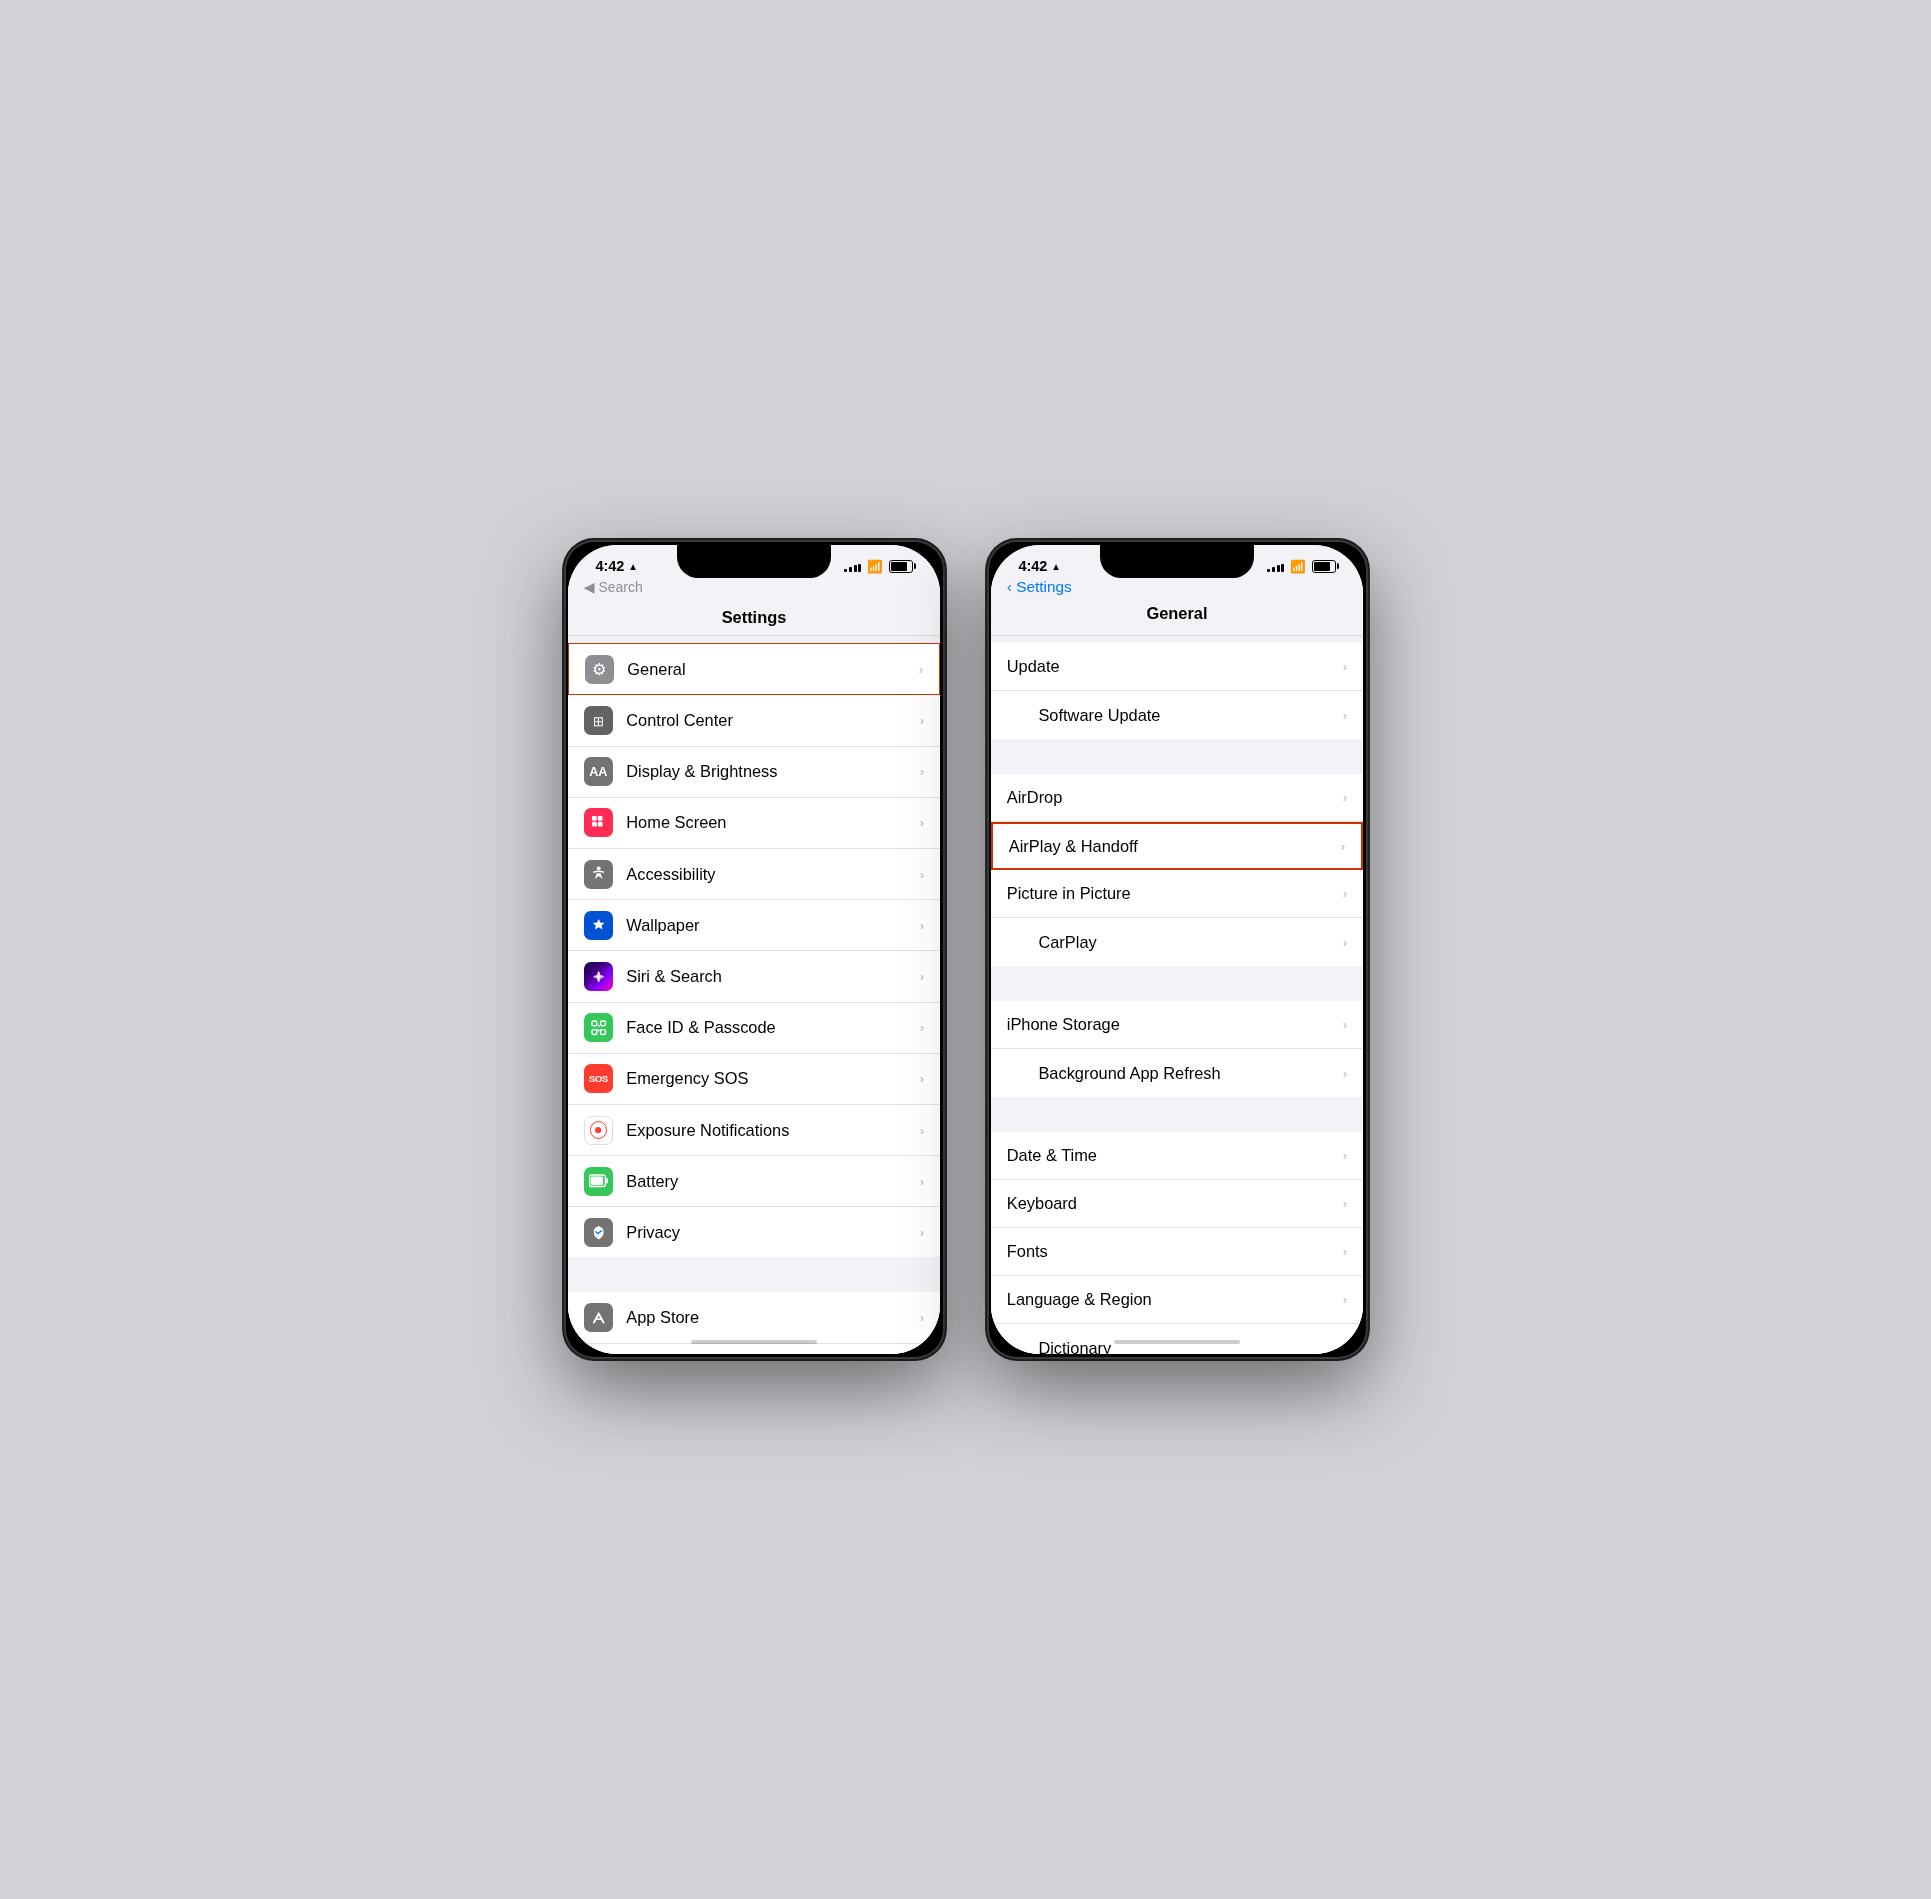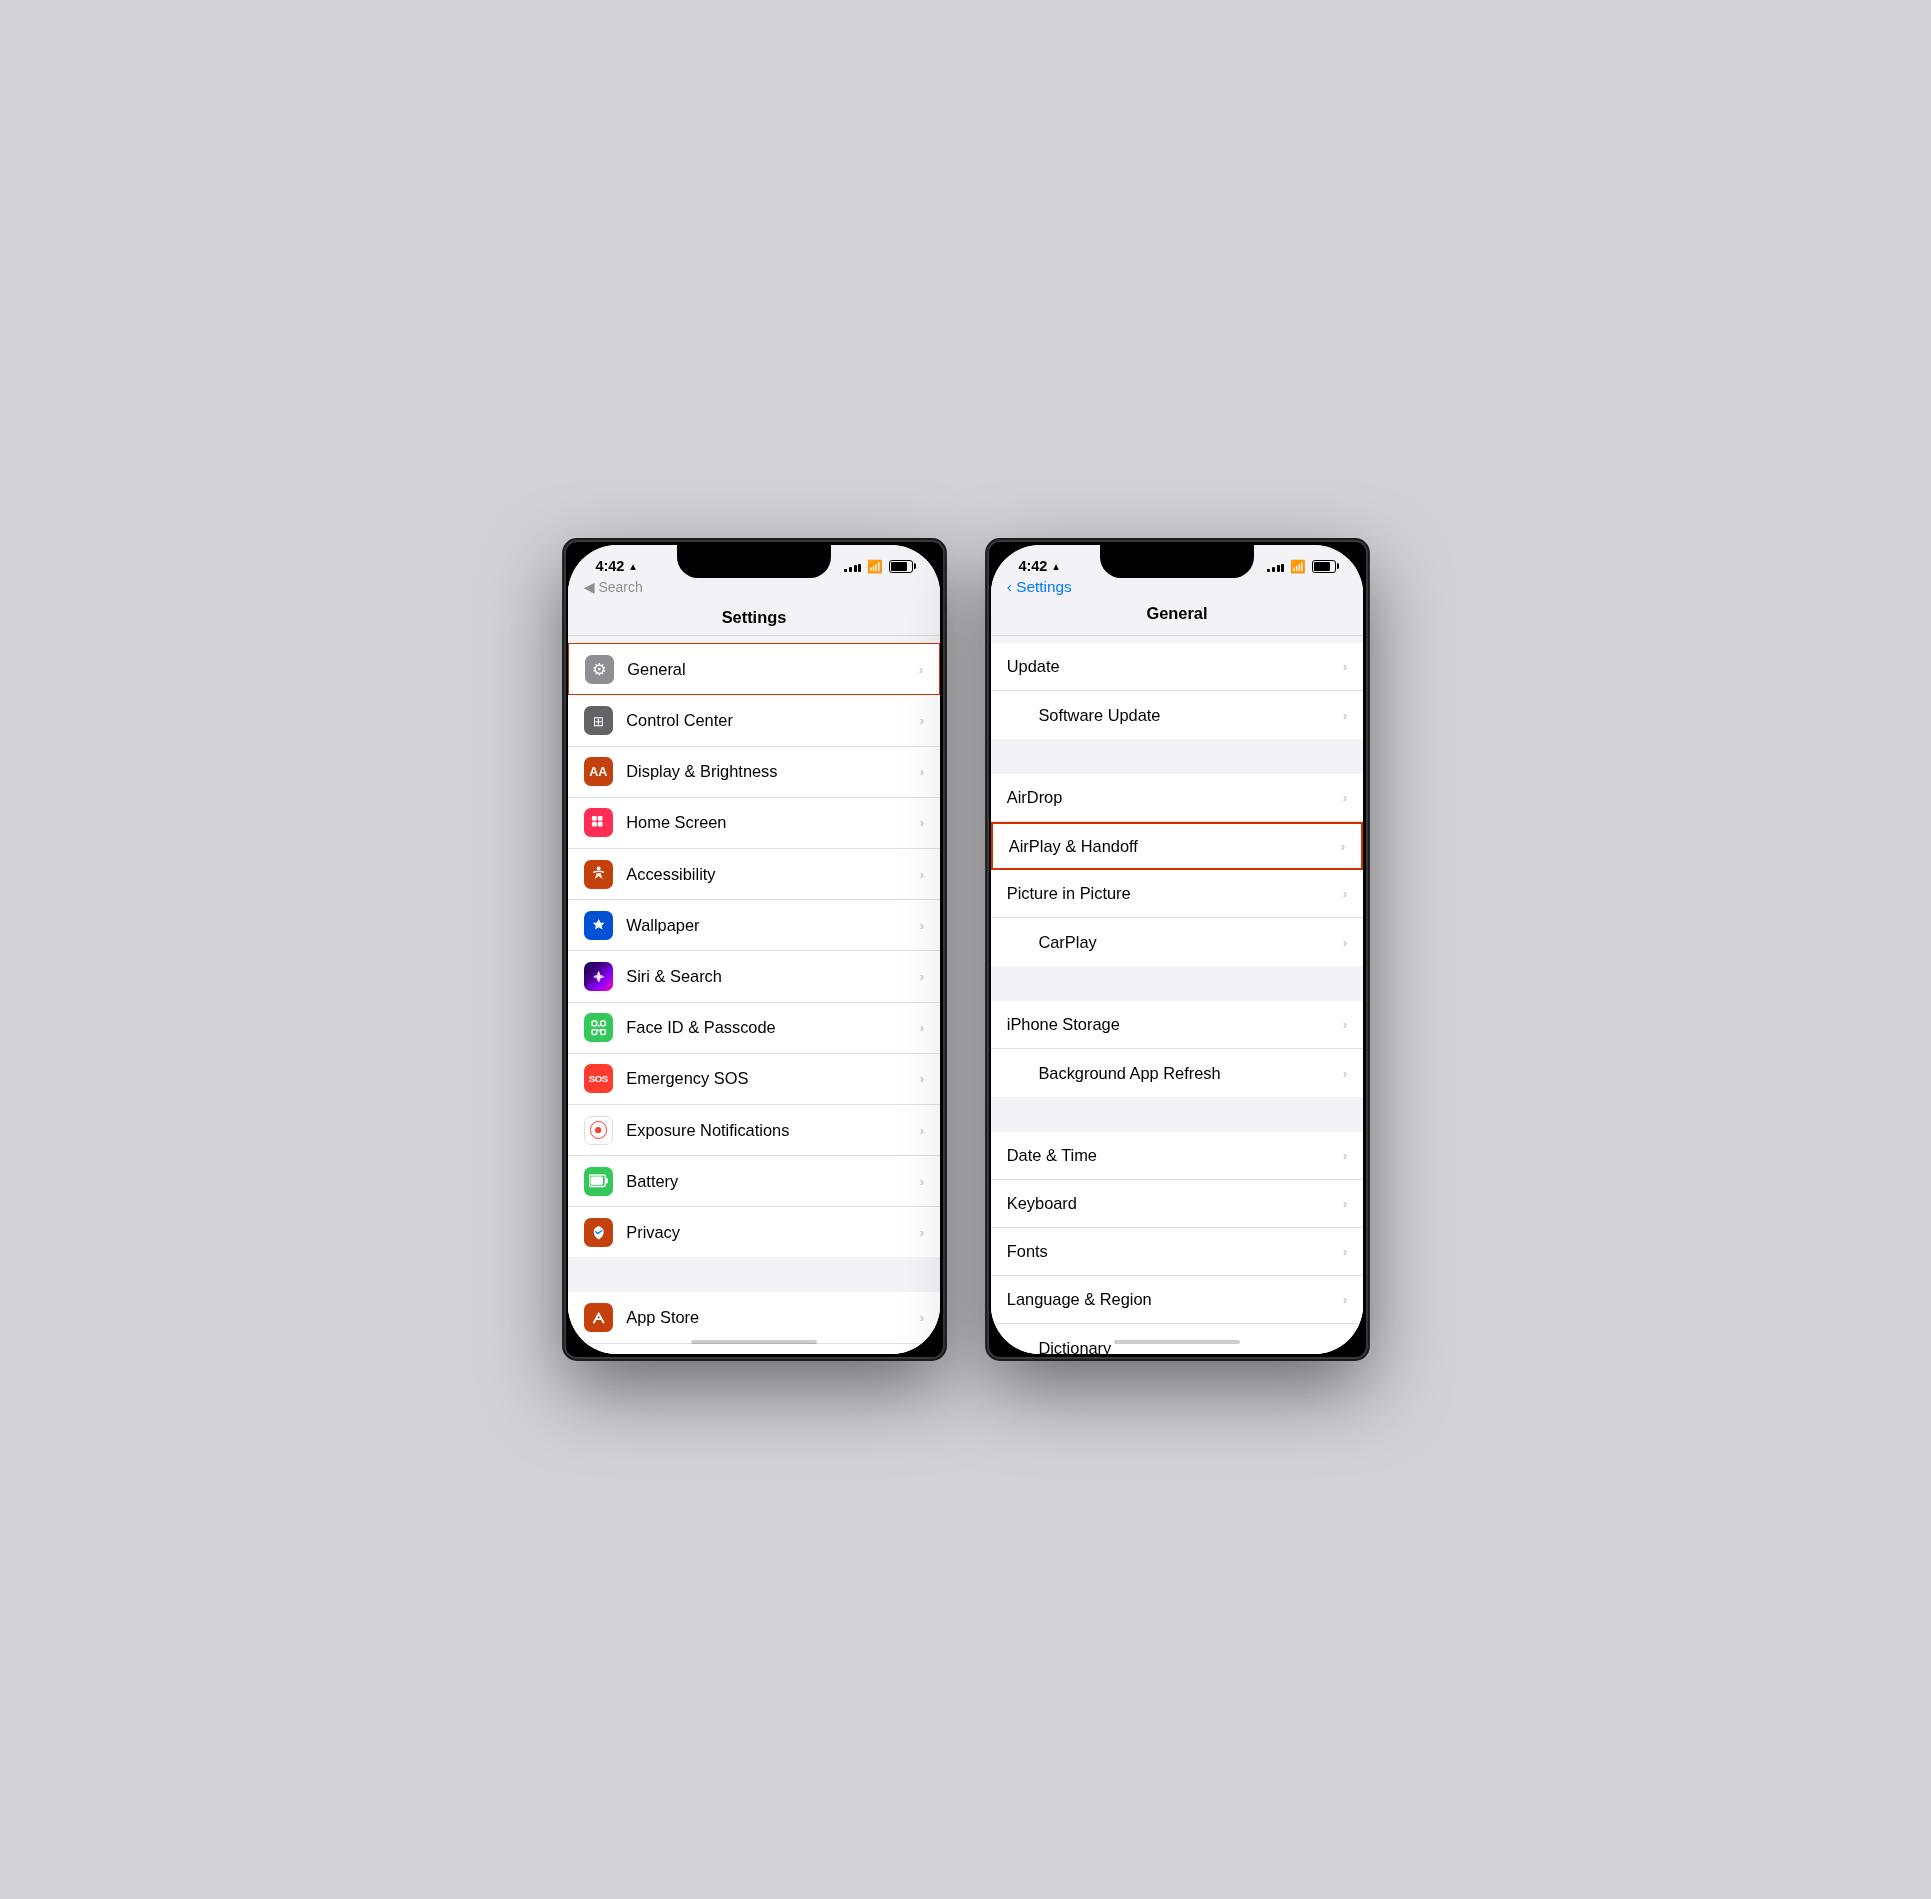--- a/index.html
+++ b/index.html
@@ -12,21 +12,21 @@
       font-family: -apple-system, BlinkMacSystemFont, 'SF Pro Text', 'Helvetica Neue', sans-serif;
       gap: 46px;
       padding: 39px;
     }
 
     
     .phone {
       width: 377px;
       height: 815px;
       background: #000;
-      border-radius: 11px;
+      border-radius: 28px;
       position: relative;
       box-shadow:
         0 0 0 1.9px #3a3a3c,
         0 0 0 3.9px #1c1c1e,
         0 29px 77px rgba(0,0,0,0.5);
       overflow: hidden;
     }
 
     .phone-inner {
       position: absolute;
@@ -209,21 +209,21 @@
       color: #000;
     }
     .chevron {
       color: #c7c7cc;
       font-size: 13.5px;
       font-weight: 600;
     }
 
     
     .ic-gray { background: #8e8e93; }
-    .ic-blue { background: #c2410c; }
+    .ic-blue { background: #737373; }
     .ic-green { background: #34c759; }
     .ic-red-sos { background: #ff3b30; font-size: 10.6px; font-weight: 700; }
     .ic-exposure-inner {
       width: 17.4px;
       height: 17.4px;
       border-radius: 50%;
       border: 1.9px solid #ff3b30;
       position: relative;
     }
     .ic-exposure-inner::before {

